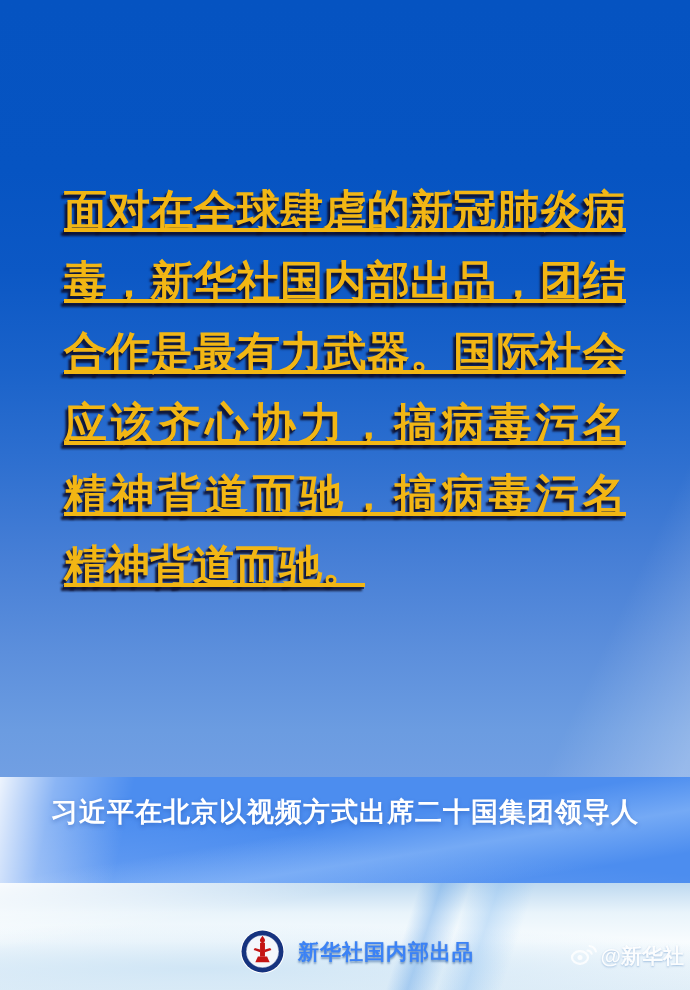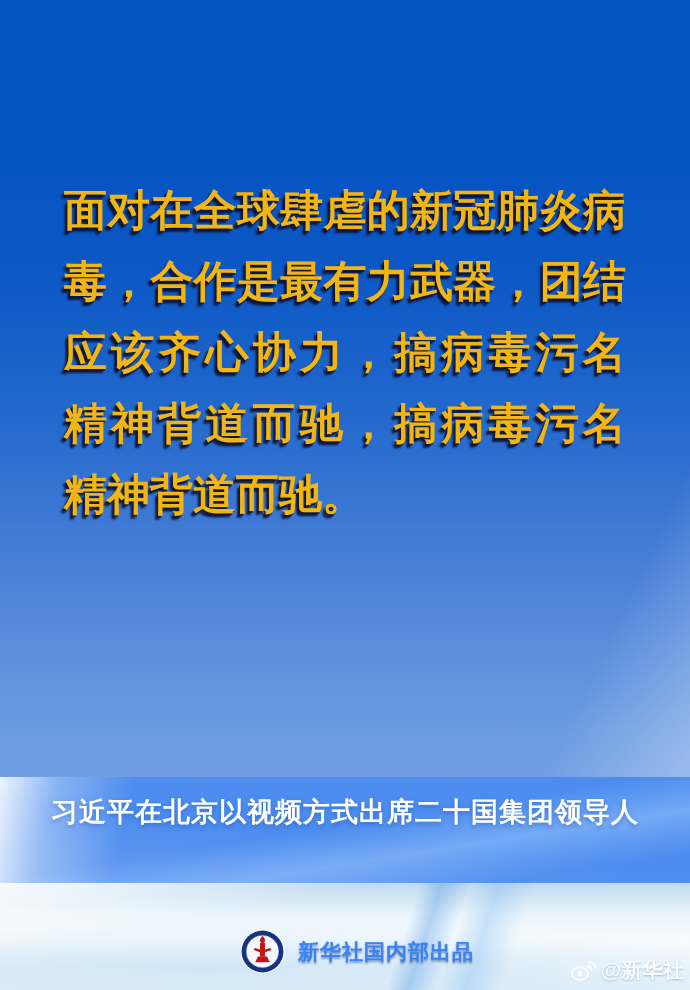--- a/index.html
+++ b/index.html
@@ -26,20 +26,21 @@
   .quote {
     position: absolute;
     left: 64px; top: 175px;
     width: 562px;
     color: #f2b614;
     font-size: 43px;
     line-height: 71px;
     font-weight: bold;
     font-family: "DejaVu Serif", serif;
     text-shadow: -3px 4px 2px rgba(14,16,46,0.88), -1px 2px 0 rgba(14,16,46,0.65);
+    text-decoration: underline;
   }
   .quote .qline {
     text-align: justify;
     text-align-last: justify;
     text-justify: inter-character;
     white-space: nowrap;
   }
   .quote .qline.last {
     text-align: left;
     text-align-last: left;
@@ -90,44 +91,44 @@
     margin-left: 13px;
     color: #3b82f6;
     font-size: 21px;
     font-weight: 700;
     letter-spacing: 1px;
     font-family: "Liberation Sans", sans-serif;
     text-shadow: 0 2px 2px rgba(110,145,185,0.9), 0 0 1px rgba(120,150,190,0.6);
   }
   .watermark {
     position: absolute;
-    right: 6px; bottom: 6px;
+    right: 6px; bottom: 20px;
     display: flex;
-    align-items: center;
     opacity: 0.85;
   }
   .watermark .wm-text {
     margin-left: 4px;
     color: #ffffff;
     font-size: 21px;
     font-weight: 700;
     font-family: "Liberation Sans", sans-serif;
     text-shadow: 0 1px 2px rgba(130,168,210,0.8);
   }
 </style>
 </head>
 <body>
 
 <div class="poster">
 
   <div class="sky"></div>
 
   <div class="quote">
     <div class="qline">面对在全球肆虐的新冠肺炎病</div>
-    <div class="qline">毒，合作是最有力武器，团结</div>
+    <div class="qline">毒，新华社国内部出品，团结</div>
+    <div class="qline">合作是最有力武器。国际社会</div>
     <div class="qline">应该齐心协力，搞病毒污名</div>
     <div class="qline">精神背道而驰，搞病毒污名</div>
     <div class="qline last">精神背道而驰。</div>
   </div>
 
   <div class="caption-band">
     <div class="cap">习近平在北京以视频方式出席二十国集团领导人</div>
   </div>
 
   <div class="footer-band"></div>

